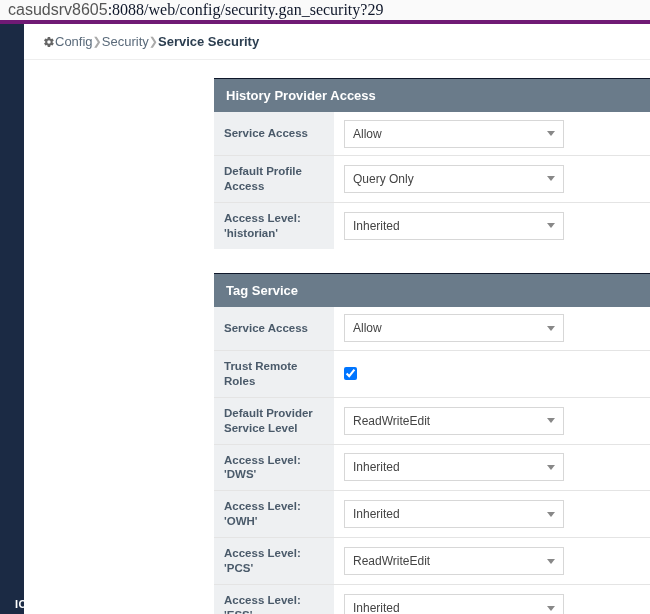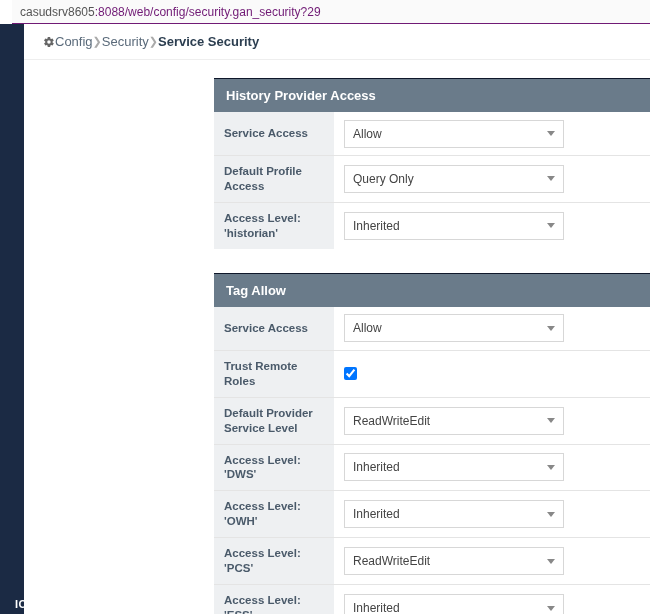--- a/index.html
+++ b/index.html
@@ -8,32 +8,31 @@
     font-family: Arial, Helvetica, sans-serif;
     font-size: 12px;
     color: #333;
     background: #fff;
     width: 650px;
     height: 614px;
     overflow: hidden;
   }
   .url-bar {
     height: 24px;
-    border-bottom: 1px solid #701a75;
+    border-bottom: 4px solid #701a75;
     padding: 4px 8px;
     color: #888;
-    font-size: 12px;
+    font-size: 16px;
     background: #fafafa;
     display: flex;
     align-items: center;
     white-space: nowrap;
-    margin-left: 12px;
   }
   .url-bar .host { color: #555; }
-  .url-bar .rest { color: #701a75; }
+  .url-bar .rest { color: #0f172a; font-family: Liberation Serif, serif; }
   .app {
     display: flex;
     height: calc(100% - 24px);
   }
   .left-rail {
     width: 24px;
     background: #1b2a44;
     flex-shrink: 0;
     position: relative;
   }
@@ -196,21 +195,21 @@
           <div class="row-control">
             <div class="select">
               <span>Inherited</span>
               <span class="caret"></span>
             </div>
           </div>
         </div>
       </div>
 
       <div class="section">
-        <div class="section-header">Tag Allow</div>
+        <div class="section-header">Tag Service</div>
 
         <div class="row">
           <div class="row-label">Service Access</div>
           <div class="row-control">
             <div class="select">
               <span>Allow</span>
               <span class="caret"></span>
             </div>
           </div>
         </div>

